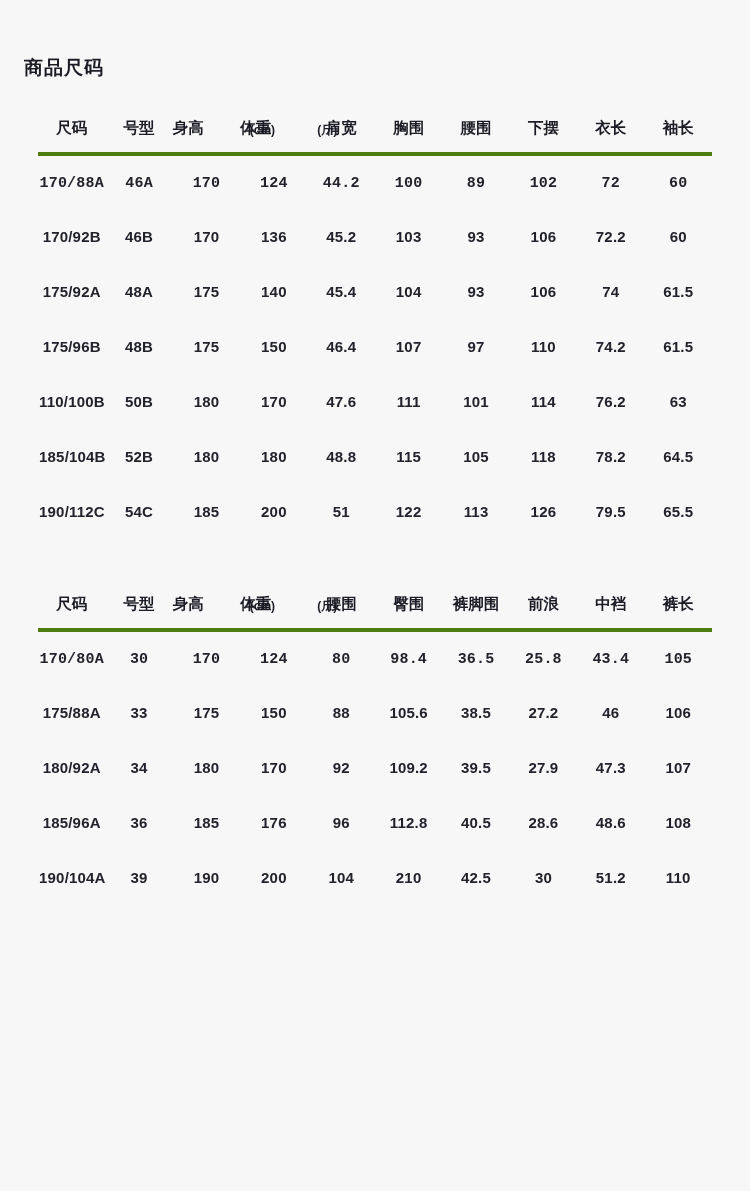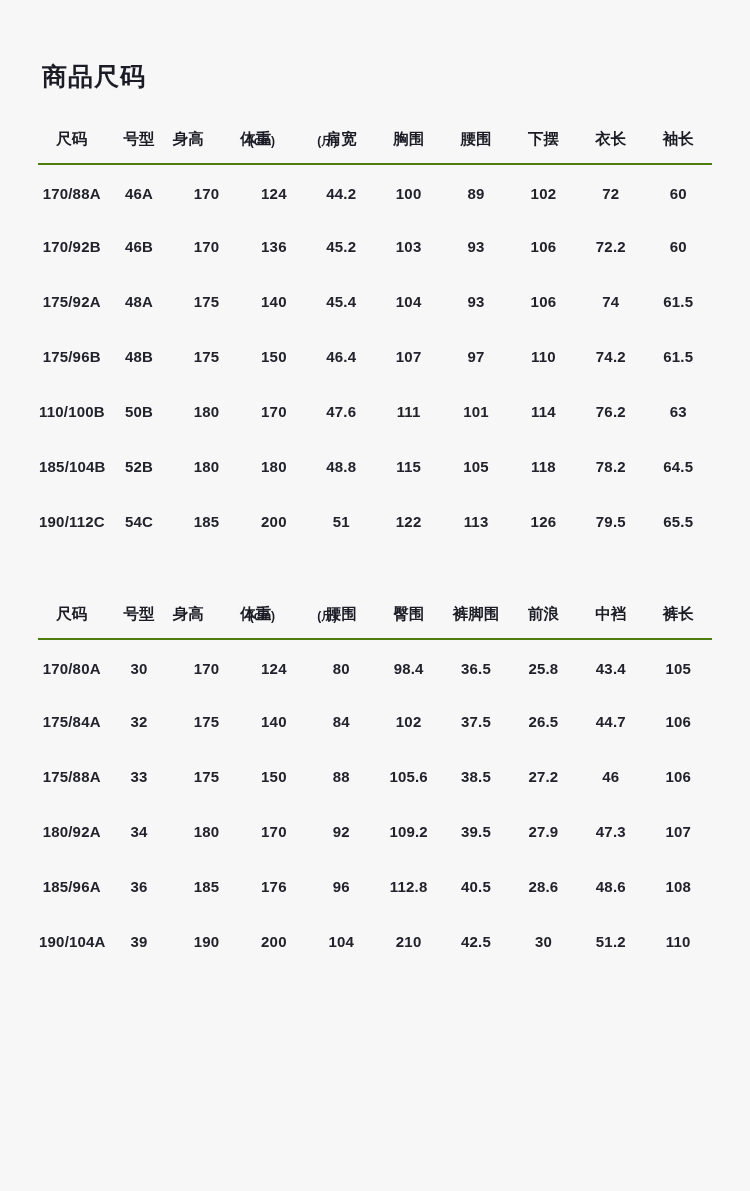--- a/index.html
+++ b/index.html
@@ -15,63 +15,63 @@
     overflow: hidden;
   }
   .page {
     width: 750px;
     height: 1191px;
     background: #f7f7f7;
     padding: 0;
     position: relative;
   }
   .page-title {
-    font-size: 25px;
+    font-size: 19px;
     font-weight: 700;
     letter-spacing: 1px;
     color: #1c1c26;
-    padding: 44px 0 0 42px;
+    padding: 44px 0 0 24px;
     line-height: 1.2;
   }
   .table-block {
     margin: 0 38px;
   }
   .size-table {
     width: 674px;
     border-collapse: collapse;
     table-layout: fixed;
   }
   .size-table thead th {
     font-size: 15.5px;
     font-weight: 700;
     color: #1c1c26;
     padding: 0 0 13px 0;
     text-align: center;
     white-space: nowrap;
-    border-bottom: 2px solid #4d7c0f;
+    border-bottom: 4px solid #4d7c0f;
     vertical-align: bottom;
   }
   .size-table thead th .unit {
     font-size: 12px;
     font-weight: 700;
     position: relative;
     top: 1px;
     letter-spacing: 0;
     margin-left: 46px;
   }
   .size-table tbody td {
     font-size: 15px;
     font-weight: 600;
     color: #22222c;
     text-align: center;
     height: 55px;
     white-space: nowrap;
     letter-spacing: 0.2px;
   }
-  .size-table tbody tr:first-child td { padding-top: 4px; }
+  .size-table tbody tr:first-child td { padding-top: 4px; font-family: Liberation Mono, monospace; }
   .t1 { margin-top: 38px; }
   .t2 { margin-top: 55px; }
 </style>
 </head>
 <body>
 
 <div class="page">
 
   <h1 class="page-title">商品尺码</h1>
 
@@ -203,32 +203,20 @@
             <td>170</td>
             <td>124</td>
             <td>80</td>
             <td>98.4</td>
             <td>36.5</td>
             <td>25.8</td>
             <td>43.4</td>
             <td>105</td>
           </tr>
           <tr>
-            <td>175/84A</td>
-            <td>32</td>
-            <td>175</td>
-            <td>140</td>
-            <td>84</td>
-            <td>102</td>
-            <td>37.5</td>
-            <td>26.5</td>
-            <td>44.7</td>
-            <td>106</td>
-          </tr>
-          <tr>
             <td>175/88A</td>
             <td>33</td>
             <td>175</td>
             <td>150</td>
             <td>88</td>
             <td>105.6</td>
             <td>38.5</td>
             <td>27.2</td>
             <td>46</td>
             <td>106</td>

